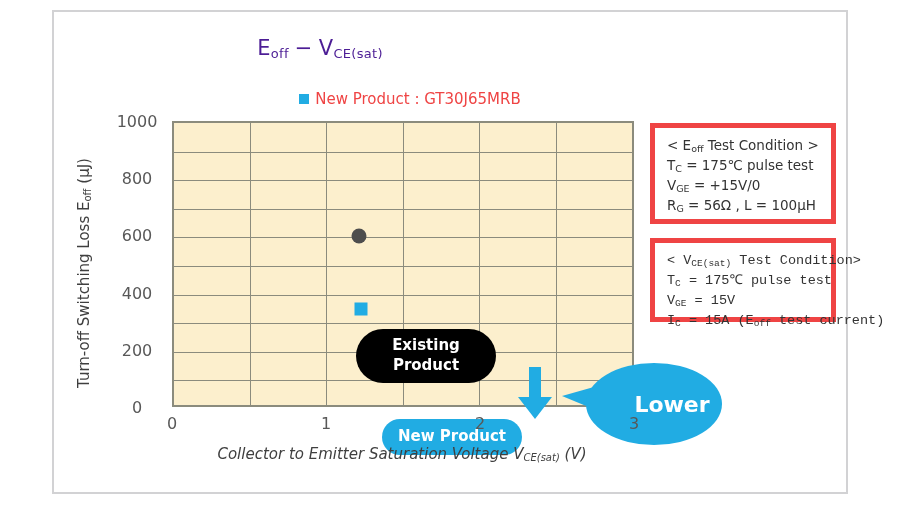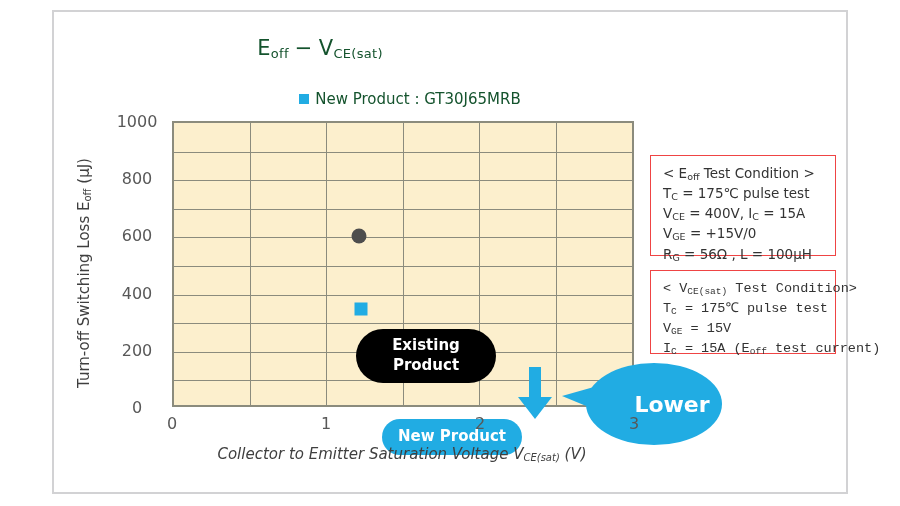--- a/index.html
+++ b/index.html
@@ -28,38 +28,38 @@
   }
 
   
   #chart-title {
     position: absolute;
     left: 0px;
     top: 36px;
     width: 640px;
     text-align: center;
     font-size: 21px;
-    color: #14532d;
+    color: #4c1d95;
     letter-spacing: .3px;
     white-space: nowrap;
   }
   #chart-title .sub { font-size: 13px; vertical-align: -0.22em; }
   #chart-title .dash { padding: 0 6px; }
 
   
   #legend {
     position: absolute;
     left: 150px;
     top: 90px;
     width: 520px;
     display: flex;
     justify-content: center;
     gap: 42px;
     font-size: 15px;
-    color: #14532d;
+    color: #ef4444;
     white-space: nowrap;
   }
   .legend-item { display: flex; align-items: center; gap: 6px; }
   .legend-swatch-square {
     width: 10px; height: 10px; background: #21ACE3; display: inline-block;
   }
   .legend-swatch-circle {
     width: 10px; height: 10px; border-radius: 50%;
     background: #4d4d4d; display: inline-block;
   }
@@ -199,29 +199,28 @@
     justify-content: center;
     font-size: 22px;
     font-weight: bold;
     color: #ffffff;
     pointer-events: none;
   }
 
   
   .cond-box {
     position: absolute;
-    border: 1px solid #ef4444;
+    border: 5px solid #ef4444;
     background: #ffffff;
     box-sizing: border-box;
     padding: 8px 10px 8px 12px;
     font-size: 13.5px;
     color: #333333;
     line-height: 1.48;
     white-space: nowrap;
-    margin-top: 32px;
   }
   .cond-box .sub { font-size: 9.5px; vertical-align: -0.22em; }
   #cond-box-eoff   { left: 650px; top: 123px; width: 186px; height: 101px; }
   #cond-box-vcesat { left: 650px; top: 238px; width: 186px; height: 84px; font-family: Liberation Mono, monospace; }
 </style>
 </head>
 <body>
 
 <div id="slide-frame"></div>
 
@@ -295,21 +294,20 @@
   <div class="xtick" style="left:154px">1</div>
   <div class="xtick" style="left:308px">2</div>
   <div class="xtick" style="left:462px">3</div>
 </div>
 
 <div id="x-axis-title"><span>Collector to Emitter Saturation Voltage V</span><span class="sub">CE(sat)</span><span>  (V)</span></div>
 
 <div class="cond-box" id="cond-box-eoff">
   <div><span>&lt;</span><span> E</span><span class="sub">off</span><span> Test Condition &gt;</span></div>
   <div><span>T</span><span class="sub">C</span><span> = 175℃ pulse test</span></div>
-  <div><span>V</span><span class="sub">CE</span><span> = 400V, I</span><span class="sub">C</span><span> = 15A</span></div>
   <div><span>V</span><span class="sub">GE</span><span> = +15V/0</span></div>
   <div><span>R</span><span class="sub">G</span><span> = 56Ω , L = 100µH</span></div>
 </div>
 
 <div class="cond-box" id="cond-box-vcesat">
   <div><span>&lt;</span><span> V</span><span class="sub">CE(sat)</span><span> Test Condition&gt;</span></div>
   <div><span>T</span><span class="sub">C</span><span> = 175℃ pulse test</span></div>
   <div><span>V</span><span class="sub">GE</span><span> = 15V</span></div>
   <div><span>I</span><span class="sub">C</span><span> = 15A (E</span><span class="sub">off</span><span>  test current)</span></div>
 </div>

